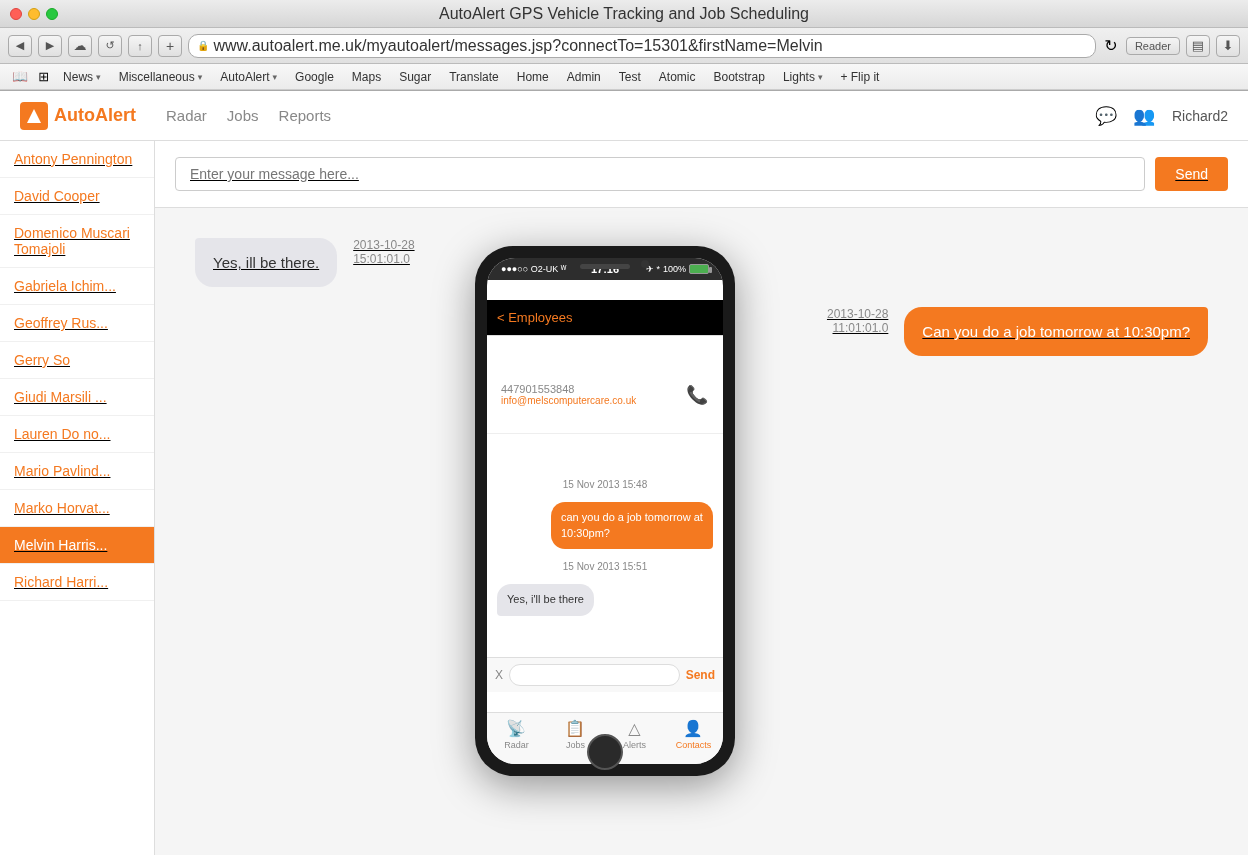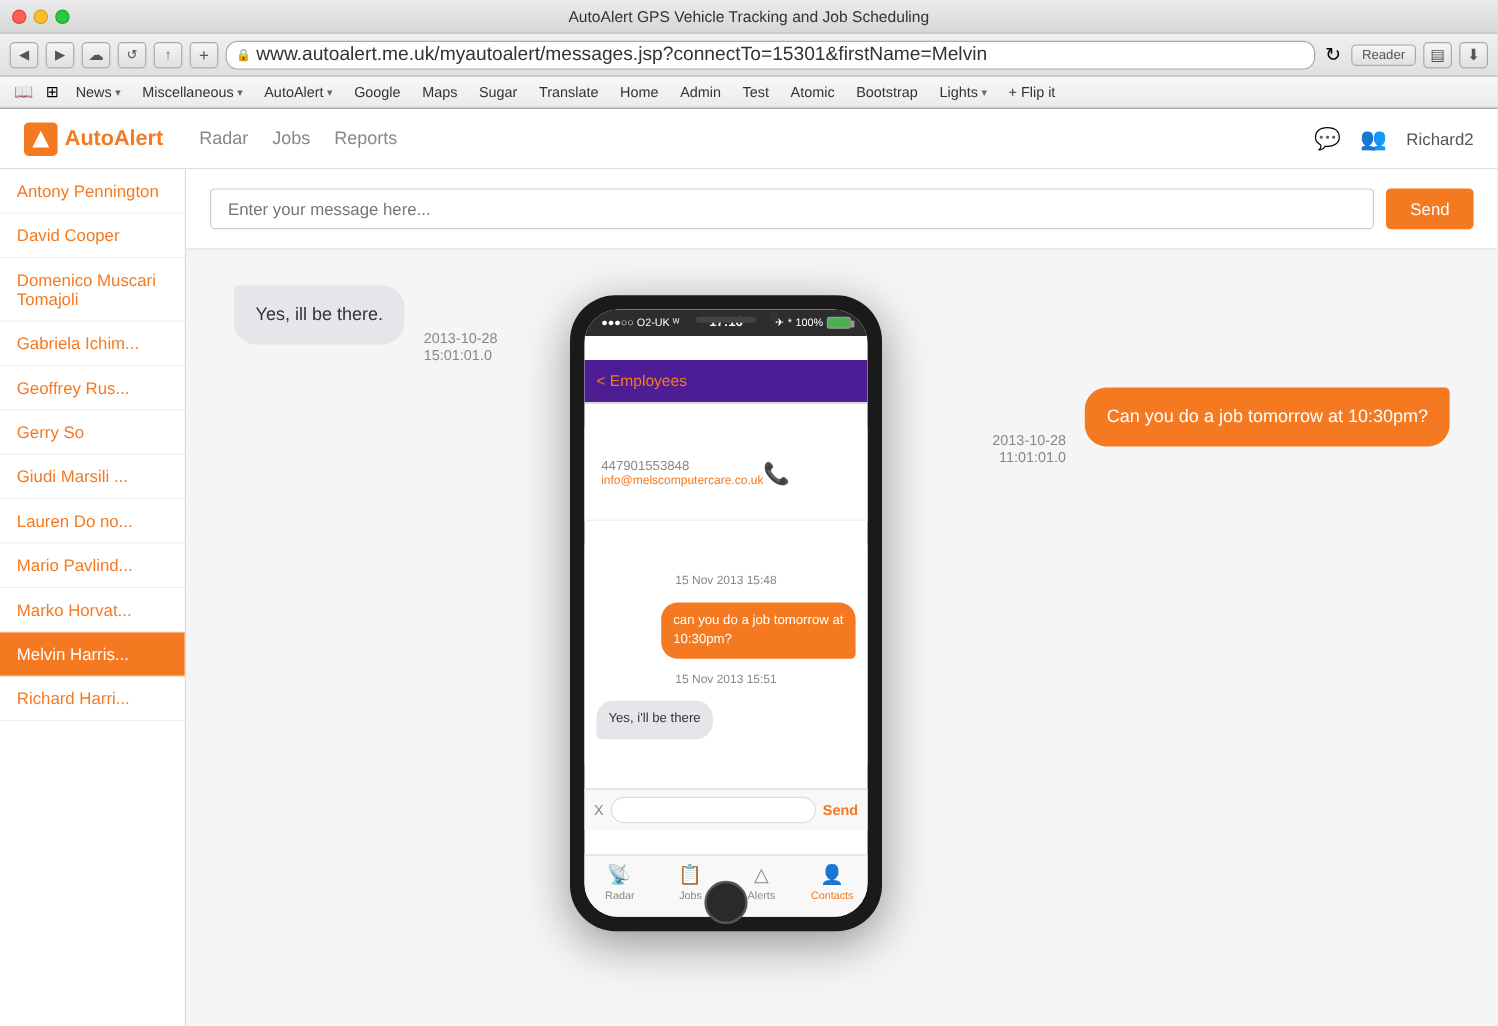--- a/index.html
+++ b/index.html
@@ -1,21 +1,21 @@
 <!DOCTYPE html>
 <html><head>
   <meta charset="utf-8">
   <style>
     * { margin: 0; padding: 0; box-sizing: border-box; }
     body { font-family: -apple-system, BlinkMacSystemFont, 'Helvetica Neue', Arial, sans-serif; background: #e8e8e8; width: 1248px; height: 855px; overflow: hidden; }
 
     
     .browser-chrome { background: #d6d6d6; border-bottom: 1px solid #aaa; }
     .browser-titlebar { background: linear-gradient(to bottom, #ececec, #d6d6d6); height: 28px; display: flex; align-items: center; justify-content: center; border-bottom: 1px solid #bbb; position: relative; }
-    .browser-title { font-size: 13px; color: #333; }
+    .browser-title { font-size: 16px; color: #333; }
     .browser-traffic-lights { position: absolute; left: 10px; display: flex; gap: 6px; }
     .traffic-light { width: 12px; height: 12px; border-radius: 50%; }
     .tl-red { background: #ff5f57; border: 1px solid #e0443e; }
     .tl-yellow { background: #febc2e; border: 1px solid #d4a012; }
     .tl-green { background: #28c840; border: 1px solid #1aab29; }
 
     .browser-toolbar { background: linear-gradient(to bottom, #f0f0f0, #e0e0e0); height: 36px; display: flex; align-items: center; padding: 0 8px; gap: 6px; border-bottom: 1px solid #bbb; }
     .nav-btn { background: linear-gradient(to bottom, #f5f5f5, #e0e0e0); border: 1px solid #aaa; border-radius: 4px; width: 24px; height: 22px; display: flex; align-items: center; justify-content: center; cursor: pointer; font-size: 11px; color: #555; }
     .address-bar { flex: 1; display: flex; align-items: center; background: white; border: 1px solid #aaa; border-radius: 10px; height: 24px; padding: 0 8px; font-size: 12px; color: #333; }
     .address-bar-lock { color: #888; margin-right: 4px; font-size: 10px; }
@@ -35,55 +35,55 @@
     .logo-icon { width: 28px; height: 28px; background: #f47920; border-radius: 4px; display: flex; align-items: center; justify-content: center; }
     .logo-icon svg { fill: white; }
     .logo-text { font-size: 18px; font-weight: bold; color: #f47920; }
     .app-nav { display: flex; gap: 20px; }
     .app-nav-item { font-size: 15px; color: #888; cursor: pointer; padding: 2px 0; }
     .app-header-right { margin-left: auto; display: flex; align-items: center; gap: 16px; }
     .header-icon { color: #f47920; font-size: 18px; cursor: pointer; }
     .header-username { color: #555; font-size: 14px; }
 
     
-    .main-content { display: flex; flex: 1; overflow: hidden; }
+    .main-content { display: flex; flex: 1; overflow: hidden; text-decoration: underline; }
 
     
     .sidebar { width: 155px; background: white; border-right: 1px solid #ddd; overflow-y: auto; flex-shrink: 0; }
     .sidebar-item { padding: 10px 14px; font-size: 14px; color: #f47920; cursor: pointer; border-bottom: 1px solid #f0f0f0; }
     .sidebar-item.active { background: #f47920; color: white; }
 
     
     .chat-area { flex: 1; background: #f5f5f5; display: flex; flex-direction: column; position: relative; }
     .message-input-bar { padding: 16px 20px; background: white; border-bottom: 1px solid #ddd; display: flex; gap: 10px; }
     .message-input { flex: 1; border: 1px solid #ccc; border-radius: 4px; padding: 8px 14px; font-size: 14px; color: #999; outline: none; }
     .send-btn { background: #f47920; color: white; border: none; border-radius: 4px; padding: 8px 20px; font-size: 14px; cursor: pointer; }
 
     .messages-container { flex: 1; padding: 30px 40px; display: flex; flex-direction: column; gap: 20px; }
     .message-row { display: flex; align-items: flex-start; gap: 16px; }
     .message-row.outgoing { flex-direction: row-reverse; }
     .message-bubble { max-width: 320px; padding: 14px 18px; border-radius: 18px; font-size: 15px; line-height: 1.4; }
     .message-bubble.incoming { background: #e5e5ea; color: #333; border-top-left-radius: 4px; }
     .message-bubble.outgoing { background: #f47920; color: white; border-top-right-radius: 4px; }
-    .message-meta { font-size: 12px; color: #888; display: flex; flex-direction: column; justify-content: center; margin-top: 37px; }
+    .message-meta { font-size: 12px; color: #888; display: flex; flex-direction: column; justify-content: center; }
 
     
     .phone-mockup { position: absolute; left: 160px; top: 50px; width: 260px; height: 530px; background: #1a1a1a; border-radius: 38px; padding: 12px; box-shadow: 0 10px 40px rgba(0,0,0,0.4); z-index: 10; }
     .phone-inner { background: white; border-radius: 28px; height: 100%; overflow: hidden; display: flex; flex-direction: column; gap: 20px; }
     .phone-status-bar { background: #2d2d2d; height: 22px; display: flex; align-items: center; padding: 0 14px; font-size: 10px; color: white; }
     .phone-status-left { flex: 1; }
     .phone-status-center { font-weight: bold; font-size: 11px; }
     .phone-status-right { flex: 1; display: flex; justify-content: flex-end; align-items: center; gap: 3px; font-size: 9px; }
     .phone-battery { background: #4caf50; width: 20px; height: 10px; border-radius: 2px; border: 1px solid #999; position: relative; }
     .phone-battery::after { content: ''; position: absolute; right: -4px; top: 2px; width: 3px; height: 6px; background: #999; border-radius: 1px; }
 
-    .phone-nav-bar { background: #4c1d95; height: 36px; display: flex; align-items: center; padding: 0 10px; border-bottom: 1px solid #ddd; }
+    .phone-nav-bar { background: #000000; height: 36px; display: flex; align-items: center; padding: 0 10px; border-bottom: 1px solid #ddd; }
     .phone-back-btn { color: #f47920; font-size: 13px; display: flex; align-items: center; gap: 2px; cursor: pointer; }
 
-    .phone-contact-info { padding: 27px 14px; display: flex; align-items: center; justify-content: flex-start; border-bottom: 1px solid #eee; background: white; }
+    .phone-contact-info { padding: 27px 14px; display: flex; align-items: center; justify-content: space-between; border-bottom: 1px solid #eee; background: white; }
     .phone-contact-details { font-size: 11px; }
     .phone-contact-phone { color: #888; font-size: 11px; }
     .phone-contact-email { color: #f47920; font-size: 10px; }
     .phone-call-icon { color: #f47920; font-size: 18px; }
 
     .phone-messages { flex: 1; padding: 8px 10px; background: white; display: flex; flex-direction: column; gap: 8px; overflow: hidden; justify-content: center; }
     .phone-date-label { text-align: center; font-size: 10px; color: #888; margin: 4px 0; }
     .phone-bubble { max-width: 75%; padding: 8px 10px; border-radius: 14px; font-size: 11px; line-height: 1.4; }
     .phone-bubble.sent { background: #f47920; color: white; align-self: flex-end; border-bottom-right-radius: 4px; }
     .phone-bubble.received { background: #e5e5ea; color: #333; align-self: flex-start; border-bottom-left-radius: 4px; }

